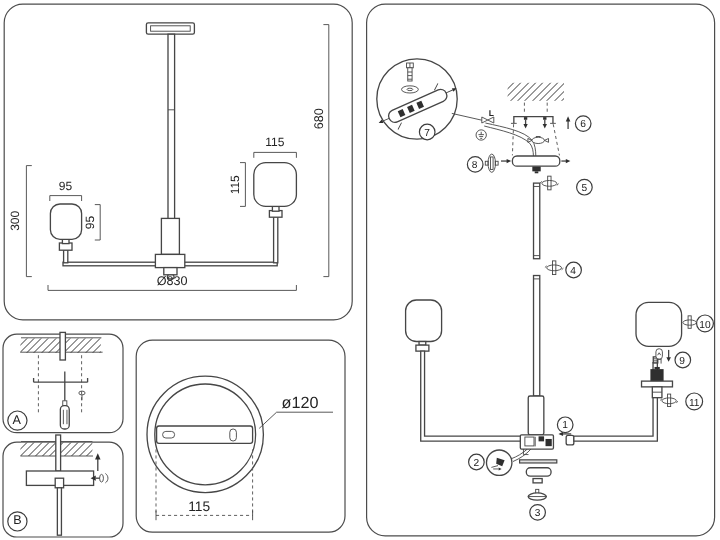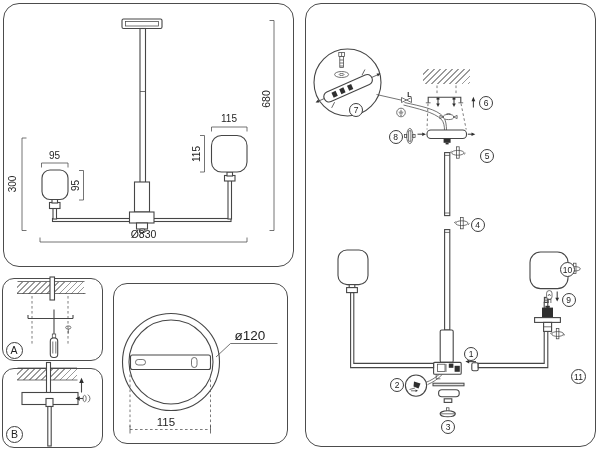--- a/index.html
+++ b/index.html
@@ -300,16 +300,16 @@
 
   <div class="co" style="left:464px;top:347px;">1</div>
   <div class="co" style="left:390px;top:378px;">2</div>
   <div class="co" style="left:441px;top:420px;">3</div>
   <div class="co" style="left:470.5px;top:217.5px;">4</div>
   <div class="co" style="left:480px;top:149px;">5</div>
   <div class="co" style="left:479px;top:95.5px;">6</div>
   <div class="co" style="left:349px;top:103px;">7</div>
   <div class="co" style="left:388.5px;top:130px;">8</div>
   <div class="co" style="left:561.5px;top:292.5px;">9</div>
-  <div class="co" style="left:560px;top:262px;width:15px;height:15px;">10</div>
-  <div class="co" style="left:571px;top:327px;width:15px;height:15px;margin-top:42px;">11</div>
+  <div class="co" style="left:580px;top:262px;width:15px;height:15px;">10</div>
+  <div class="co" style="left:571px;top:327px;width:15px;height:15px;">11</div>
 
 </div>
 
 </body></html>

